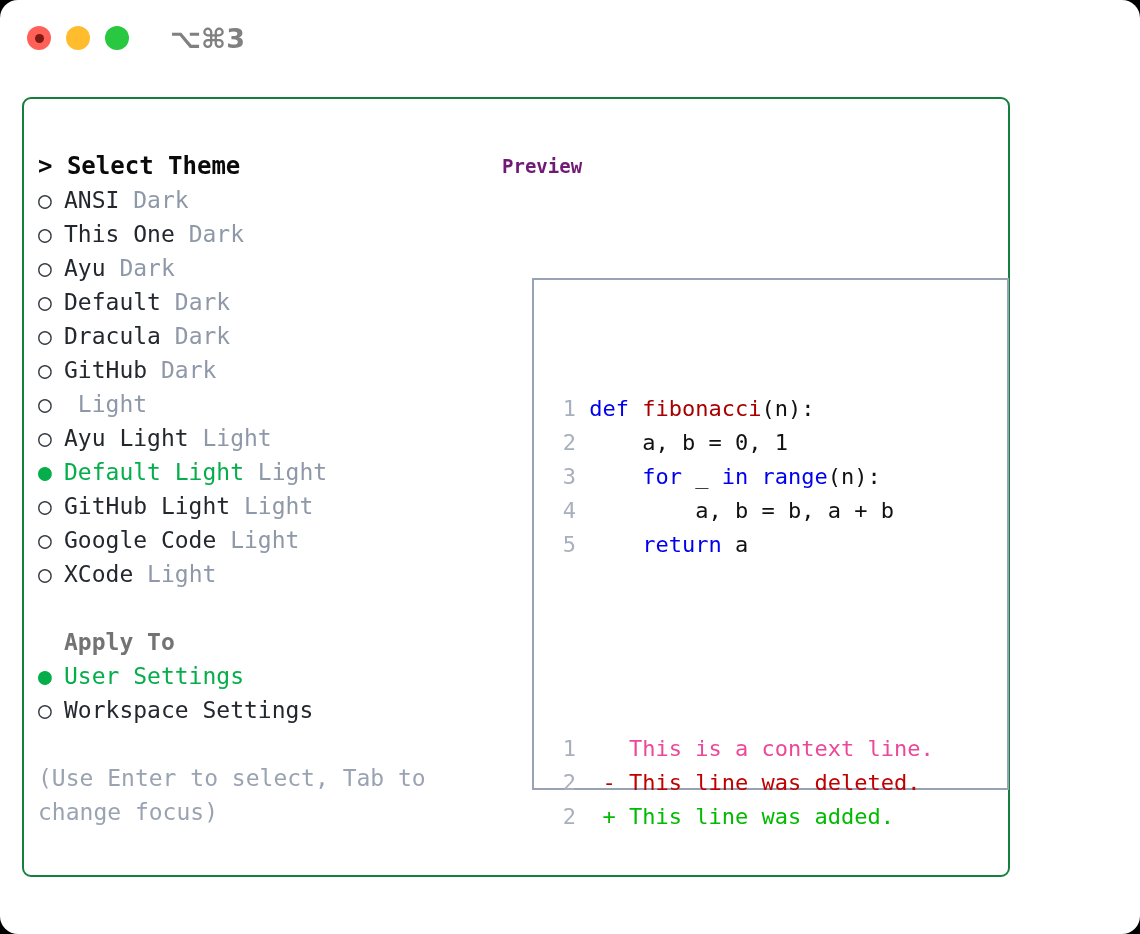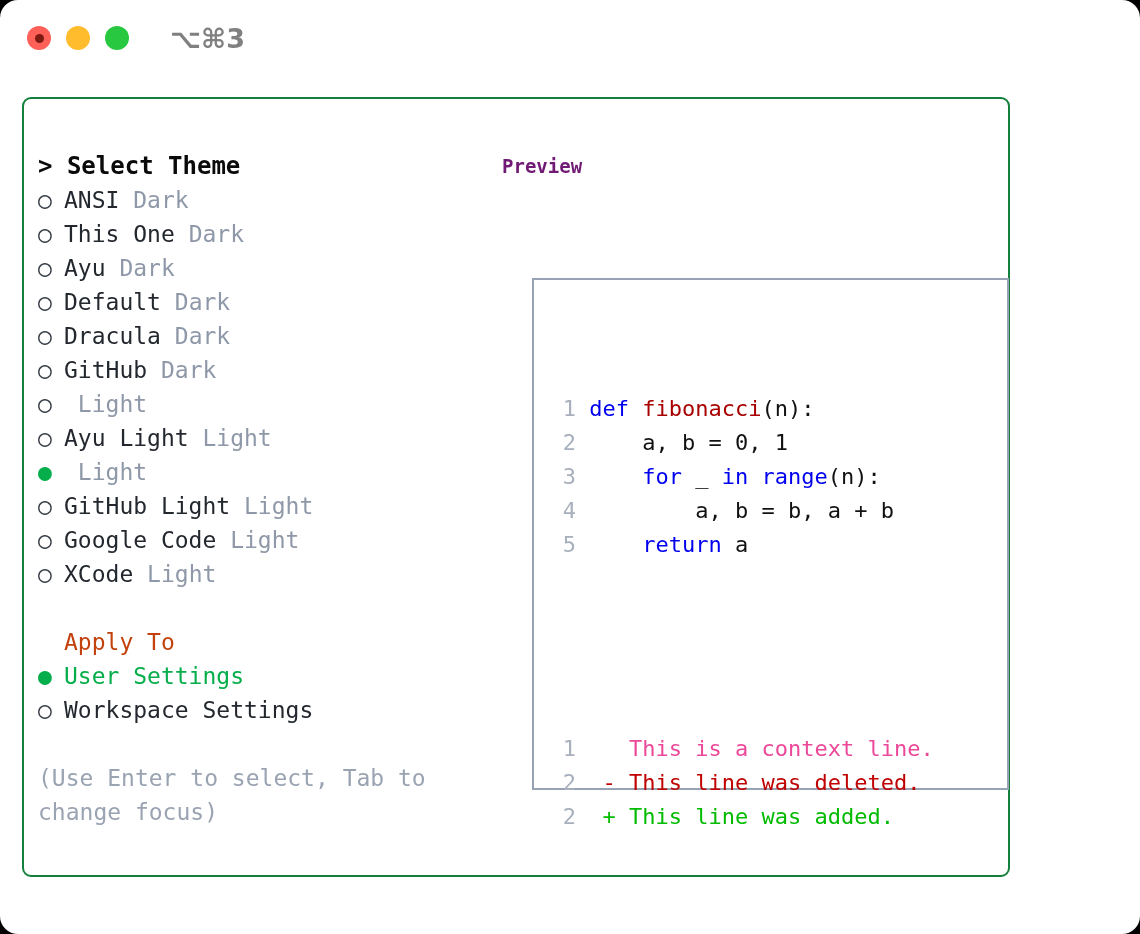--- a/index.html
+++ b/index.html
@@ -112,24 +112,25 @@
     color: #3a3f48;
   }
   .marker.sel { color: #05ae4b; }
   .opt-label { color: #23272e; text-align: center; }
   .opt-label.sel { color: #05ae4b; }
   .opt-suffix { color: #8e98a8; }
 
   .section-gap { height: 34px; }
   .section-head {
     font-size: 23px;
-    color: #c2410c;
+    color: #737373;
     line-height: 34px;
     padding-left: 26px;
     white-space: pre;
+    font-weight: bold;
   }
 
   .hint {
     margin-top: 34px;
     font-size: 23px;
     color: #9aa3b2;
     line-height: 34px;
     width: 400px;
   }
 
@@ -202,21 +203,21 @@
       <div class="heading">&gt; Select Theme</div>
       <div id="theme-list">
           <div class="opt-row"><span class="marker">○</span><span class="opt-label">ANSI</span><span class="opt-suffix"> Dark</span></div>
           <div class="opt-row"><span class="marker">○</span><span class="opt-label">This One</span><span class="opt-suffix"> Dark</span></div>
           <div class="opt-row"><span class="marker">○</span><span class="opt-label">Ayu</span><span class="opt-suffix"> Dark</span></div>
           <div class="opt-row"><span class="marker">○</span><span class="opt-label">Default</span><span class="opt-suffix"> Dark</span></div>
           <div class="opt-row"><span class="marker">○</span><span class="opt-label">Dracula</span><span class="opt-suffix"> Dark</span></div>
           <div class="opt-row"><span class="marker">○</span><span class="opt-label">GitHub</span><span class="opt-suffix"> Dark</span></div>
           <div class="opt-row"><span class="marker">○</span><span class="opt-suffix"> Light</span></div>
           <div class="opt-row"><span class="marker">○</span><span class="opt-label">Ayu Light</span><span class="opt-suffix"> Light</span></div>
-          <div class="opt-row"><span class="marker sel">●</span><span class="opt-suffix"> Light</span></div>
+          <div class="opt-row"><span class="marker sel">●</span><span class="opt-label sel">Default Light</span><span class="opt-suffix"> Light</span></div>
           <div class="opt-row"><span class="marker">○</span><span class="opt-label">GitHub Light</span><span class="opt-suffix"> Light</span></div>
           <div class="opt-row"><span class="marker">○</span><span class="opt-label">Google Code</span><span class="opt-suffix"> Light</span></div>
           <div class="opt-row"><span class="marker">○</span><span class="opt-label">XCode</span><span class="opt-suffix"> Light</span></div>
         </div>
 
       <div class="section-gap"></div>
       <div class="section-head">Apply To</div>
       <div id="apply-list">
           <div class="opt-row"><span class="marker sel">●</span><span class="opt-label sel">User Settings</span></div>
           <div class="opt-row"><span class="marker">○</span><span class="opt-label">Workspace Settings</span></div>

